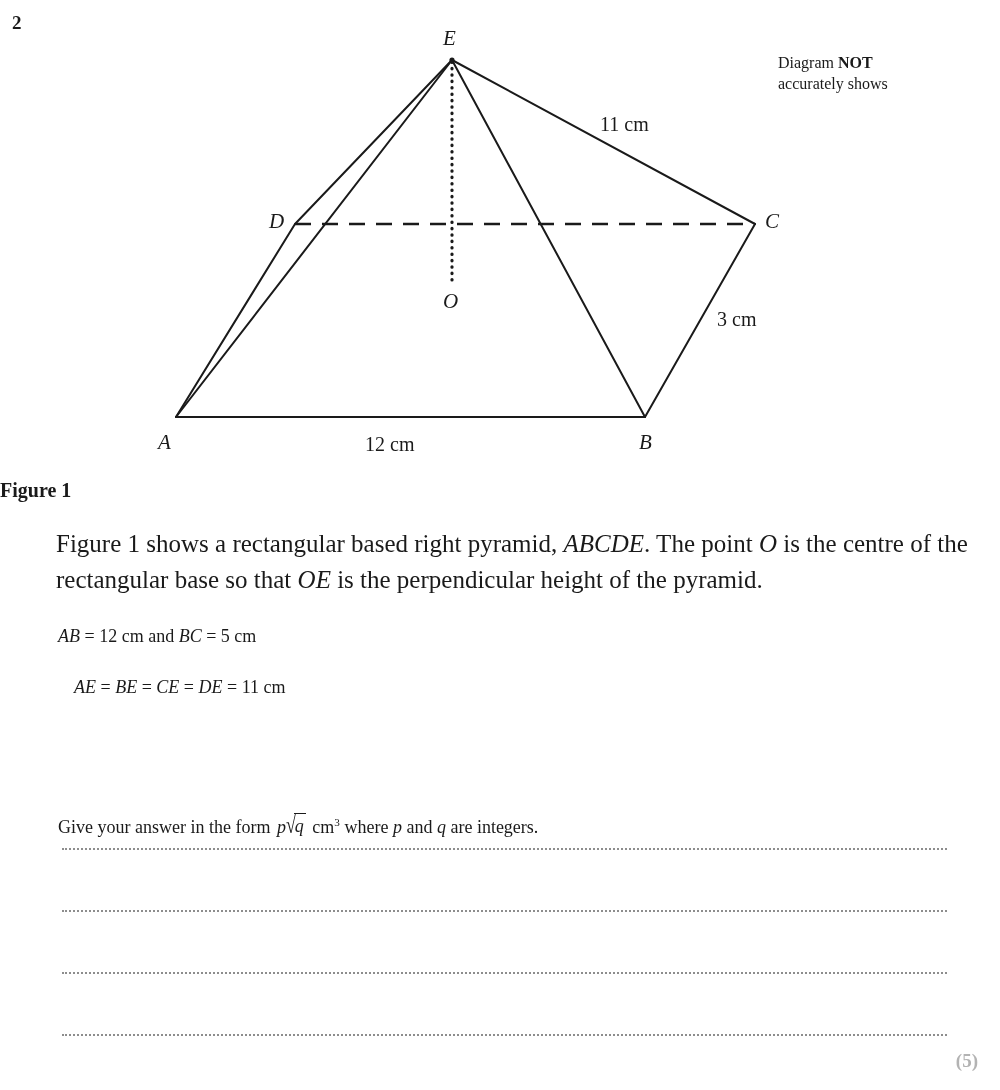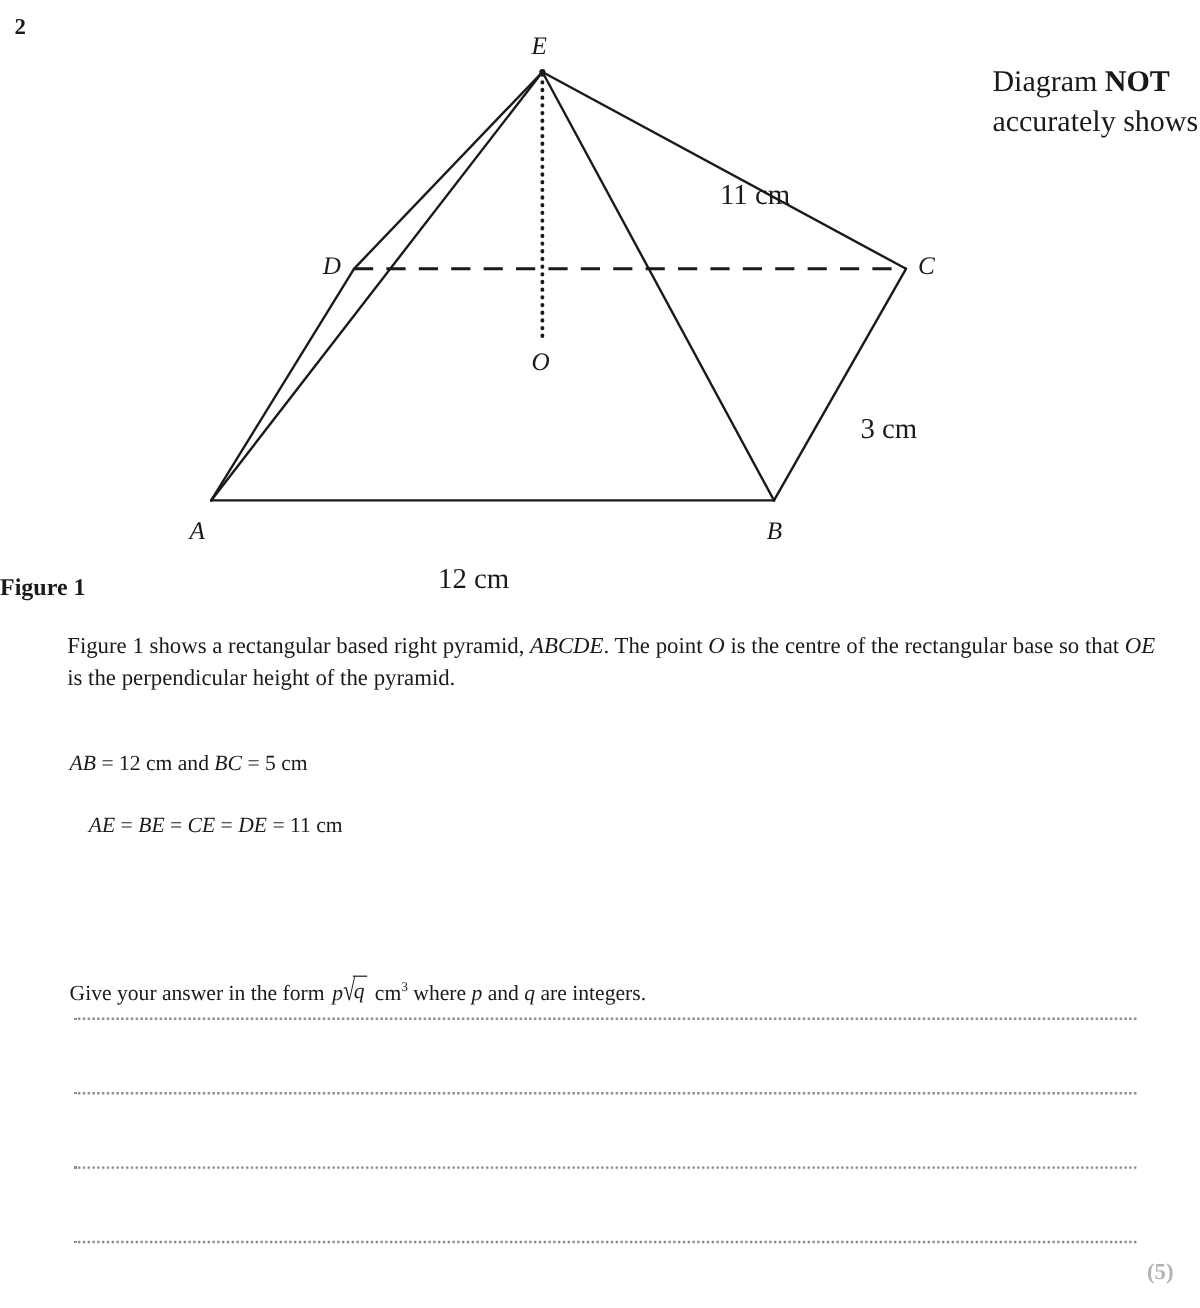--- a/index.html
+++ b/index.html
@@ -44,30 +44,29 @@
   }
   .dia-label {
     position: absolute;
     font-size: 21px;
     font-style: italic;
     line-height: 1;
     white-space: nowrap;
   }
   .dia-text {
     position: absolute;
-    font-size: 24px;
+    font-size: 20px;
     line-height: 1.28;
     white-space: nowrap;
-    margin-top: 36px;
   }
   #not-accurate {
     position: absolute;
-    left: 827px;
+    left: 778px;
     top: 53px;
-    font-size: 25px;
+    font-size: 16px;
     line-height: 1.3;
   }
   #not-accurate b { font-weight: bold; }
 
   #figure-caption {
     position: absolute;
     left: 0;
     top: 479px;
     width: 945px;
     font-size: 20px;
@@ -79,21 +78,21 @@
     position: absolute;
     font-size: 18px;
     line-height: 1.42;
     white-space: nowrap;
   }
   #intro-paragraph {
     position: absolute;
     left: 56px;
     top: 526px;
     width: 920px;
-    font-size: 19px;
+    font-size: 25px;
     line-height: 1.42;
   }
   i { font-style: italic; }
   b { font-weight: bold; }
 
   
   .radical {
     display: inline-block;
     position: relative;
     font-style: italic;

